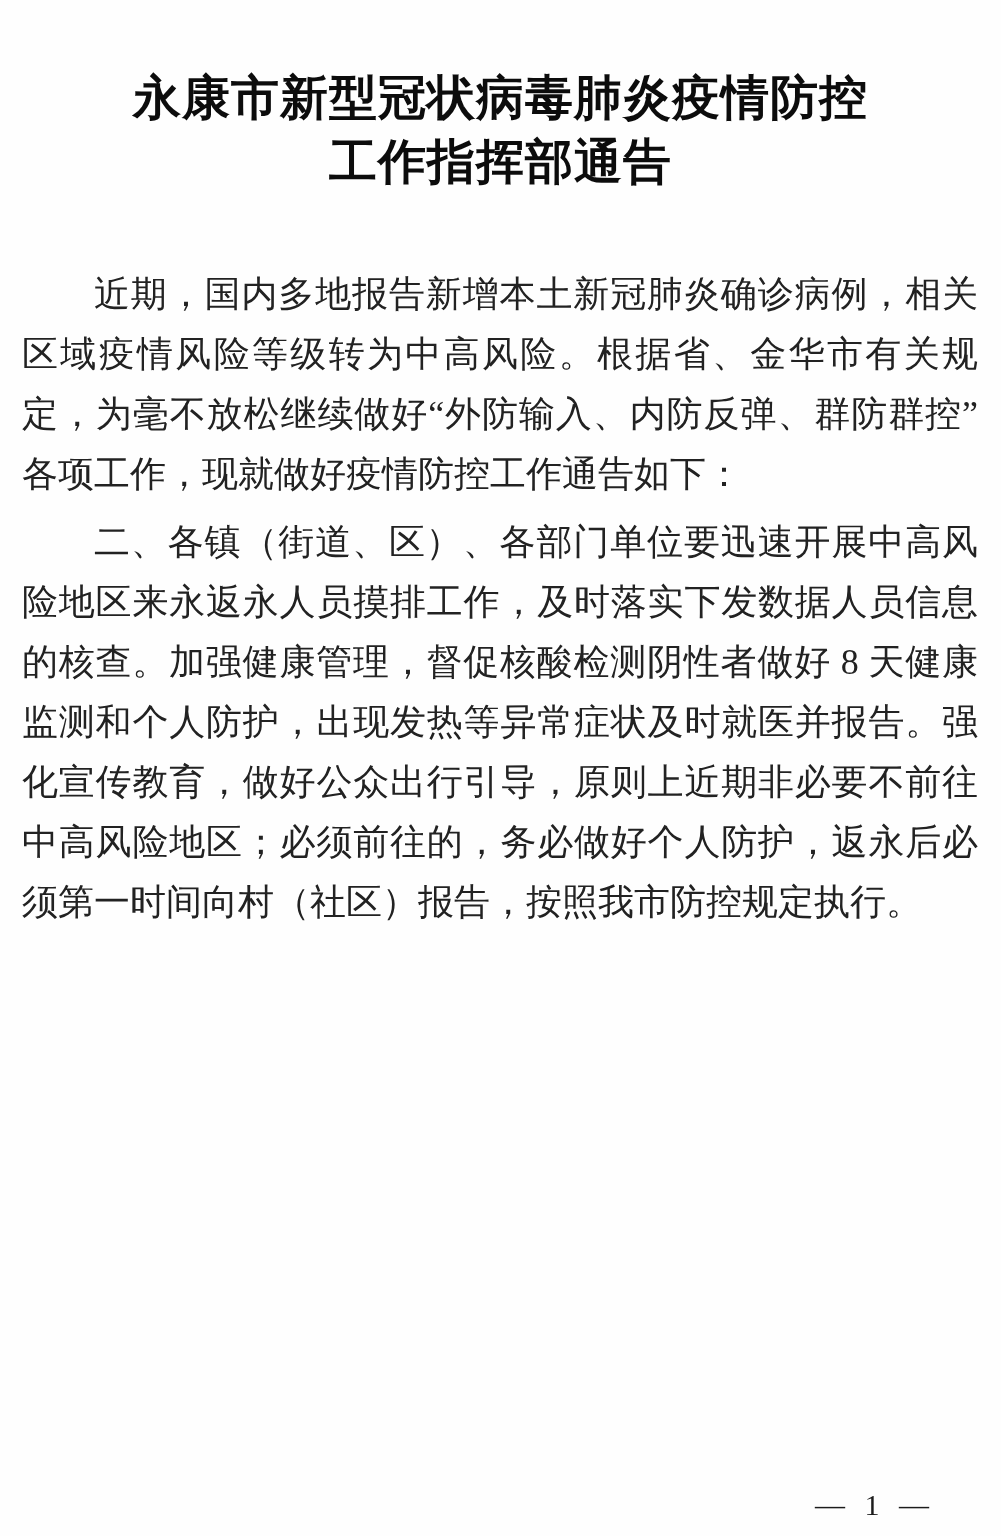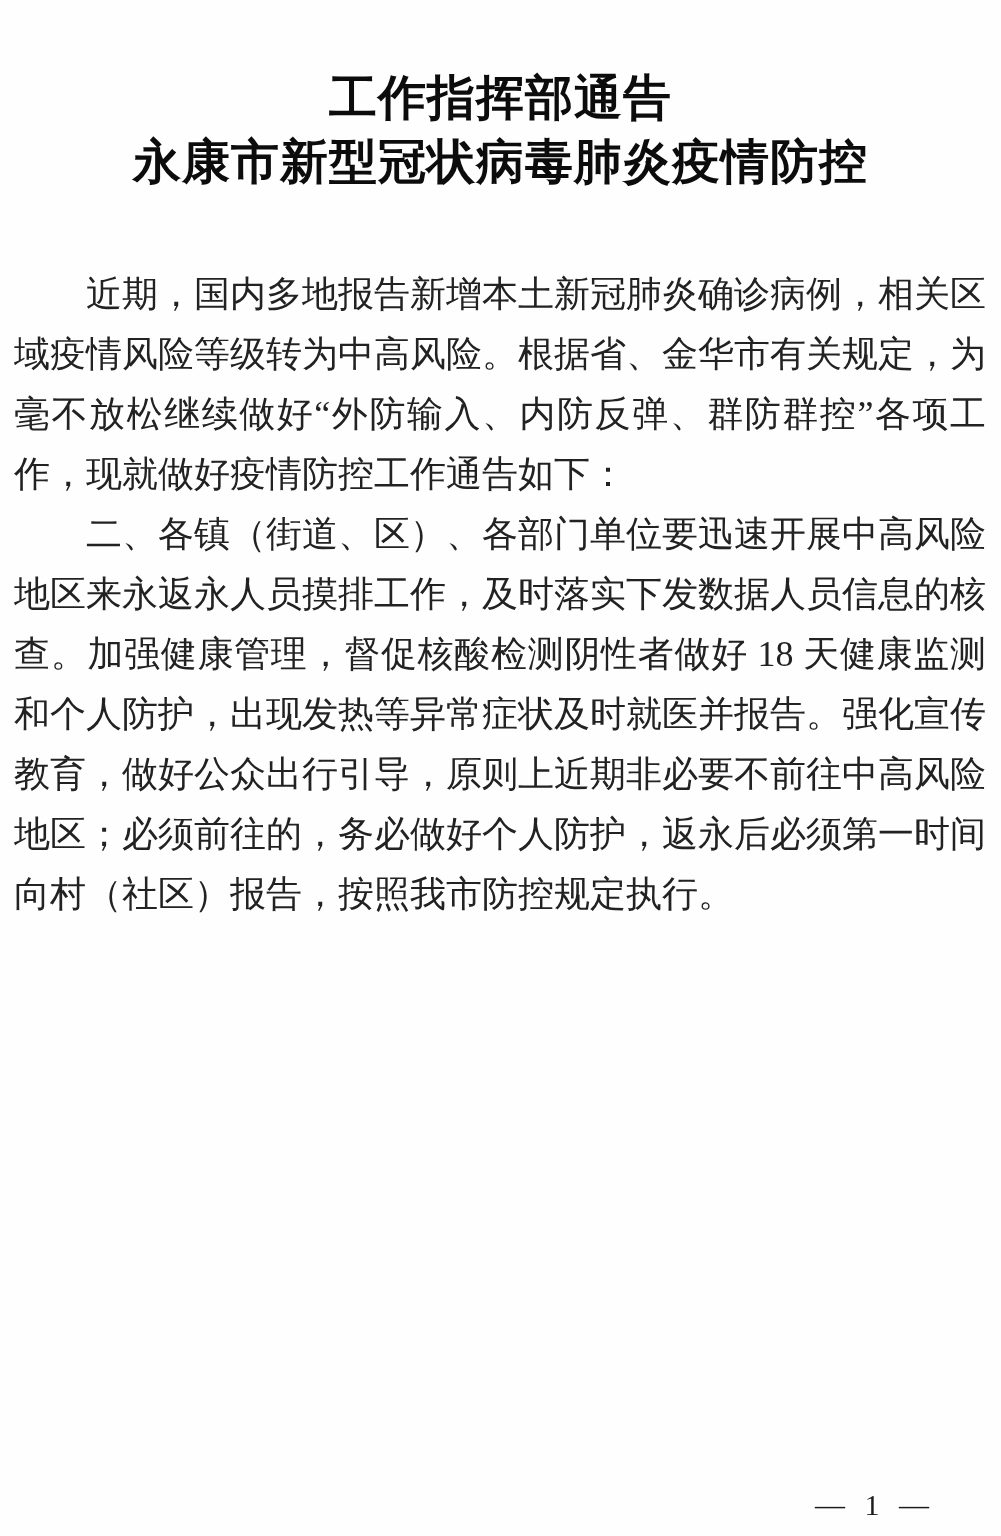--- a/index.html
+++ b/index.html
@@ -31,45 +31,45 @@
   }
   .doc-body {
     margin: 70px 15px 0 14px;
     font-size: 36px;
     line-height: 60px;
     text-align: justify;
     text-justify: inter-ideograph;
     color: #222222;
   }
   .doc-body p {
-    margin: 0;
+    margin: 8px;
     padding: 0;
     text-indent: 2em;
   }
   .page-number {
     position: absolute;
     right: 66px;
     bottom: 14px;
     font-size: 30px;
     line-height: 34px;
     color: #1c1c1c;
     letter-spacing: 6px;
     white-space: nowrap;
   }
 </style>
 </head>
 <body>
 
 <div class="page">
 
   <h1 class="doc-title">
+    <span class="title-line">永康市新型冠状病毒肺炎疫情防控</span>
     <span class="title-line">工作指挥部通告</span>
-    <span class="title-line">永康市新型冠状病毒肺炎疫情防控</span>
   </h1>
 
   <div class="doc-body">
     <p>近期，国内多地报告新增本土新冠肺炎确诊病例，相关区域疫情风险等级转为中高风险。根据省、金华市有关规定，为毫不放松继续做好“外防输入、内防反弹、群防群控”各项工作，现就做好疫情防控工作通告如下：</p>
-    <p>二、各镇（街道、区）、各部门单位要迅速开展中高风险地区来永返永人员摸排工作，及时落实下发数据人员信息的核查。加强健康管理，督促核酸检测阴性者做好 18 天健康监测和个人防护，出现发热等异常症状及时就医并报告。强化宣传教育，做好公众出行引导，原则上近期非必要不前往中高风险地区；必须前往的，务必做好个人防护，返永后必须第一时间向村（社区）报告，按照我市防控规定执行。</p>
+    <p>二、各镇（街道、区）、各部门单位要迅速开展中高风险地区来永返永人员摸排工作，及时落实下发数据人员信息的核查。加强健康管理，督促核酸检测阴性者做好 8 天健康监测和个人防护，出现发热等异常症状及时就医并报告。强化宣传教育，做好公众出行引导，原则上近期非必要不前往中高风险地区；必须前往的，务必做好个人防护，返永后必须第一时间向村（社区）报告，按照我市防控规定执行。</p>
   </div>
 
   <div class="page-number">— 1 —</div>
 
 </div>
 
 </body></html>

